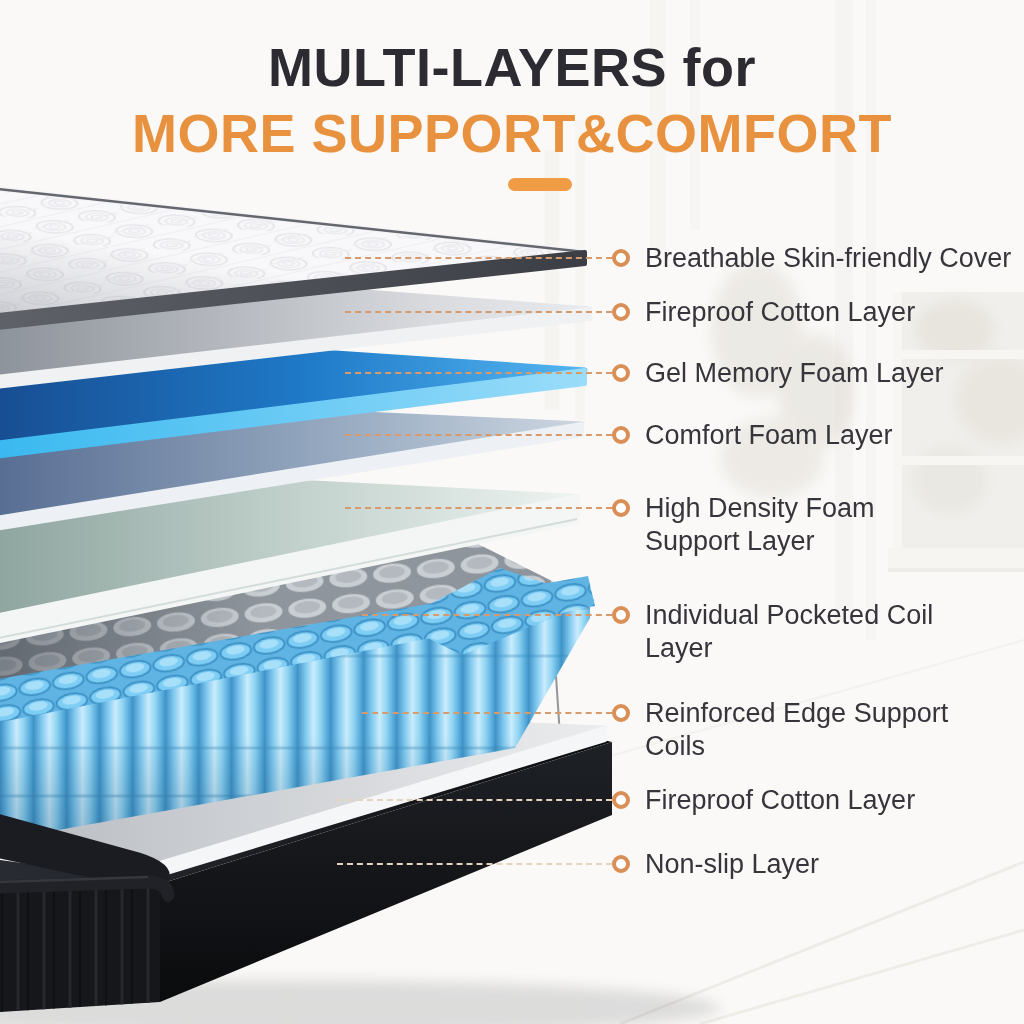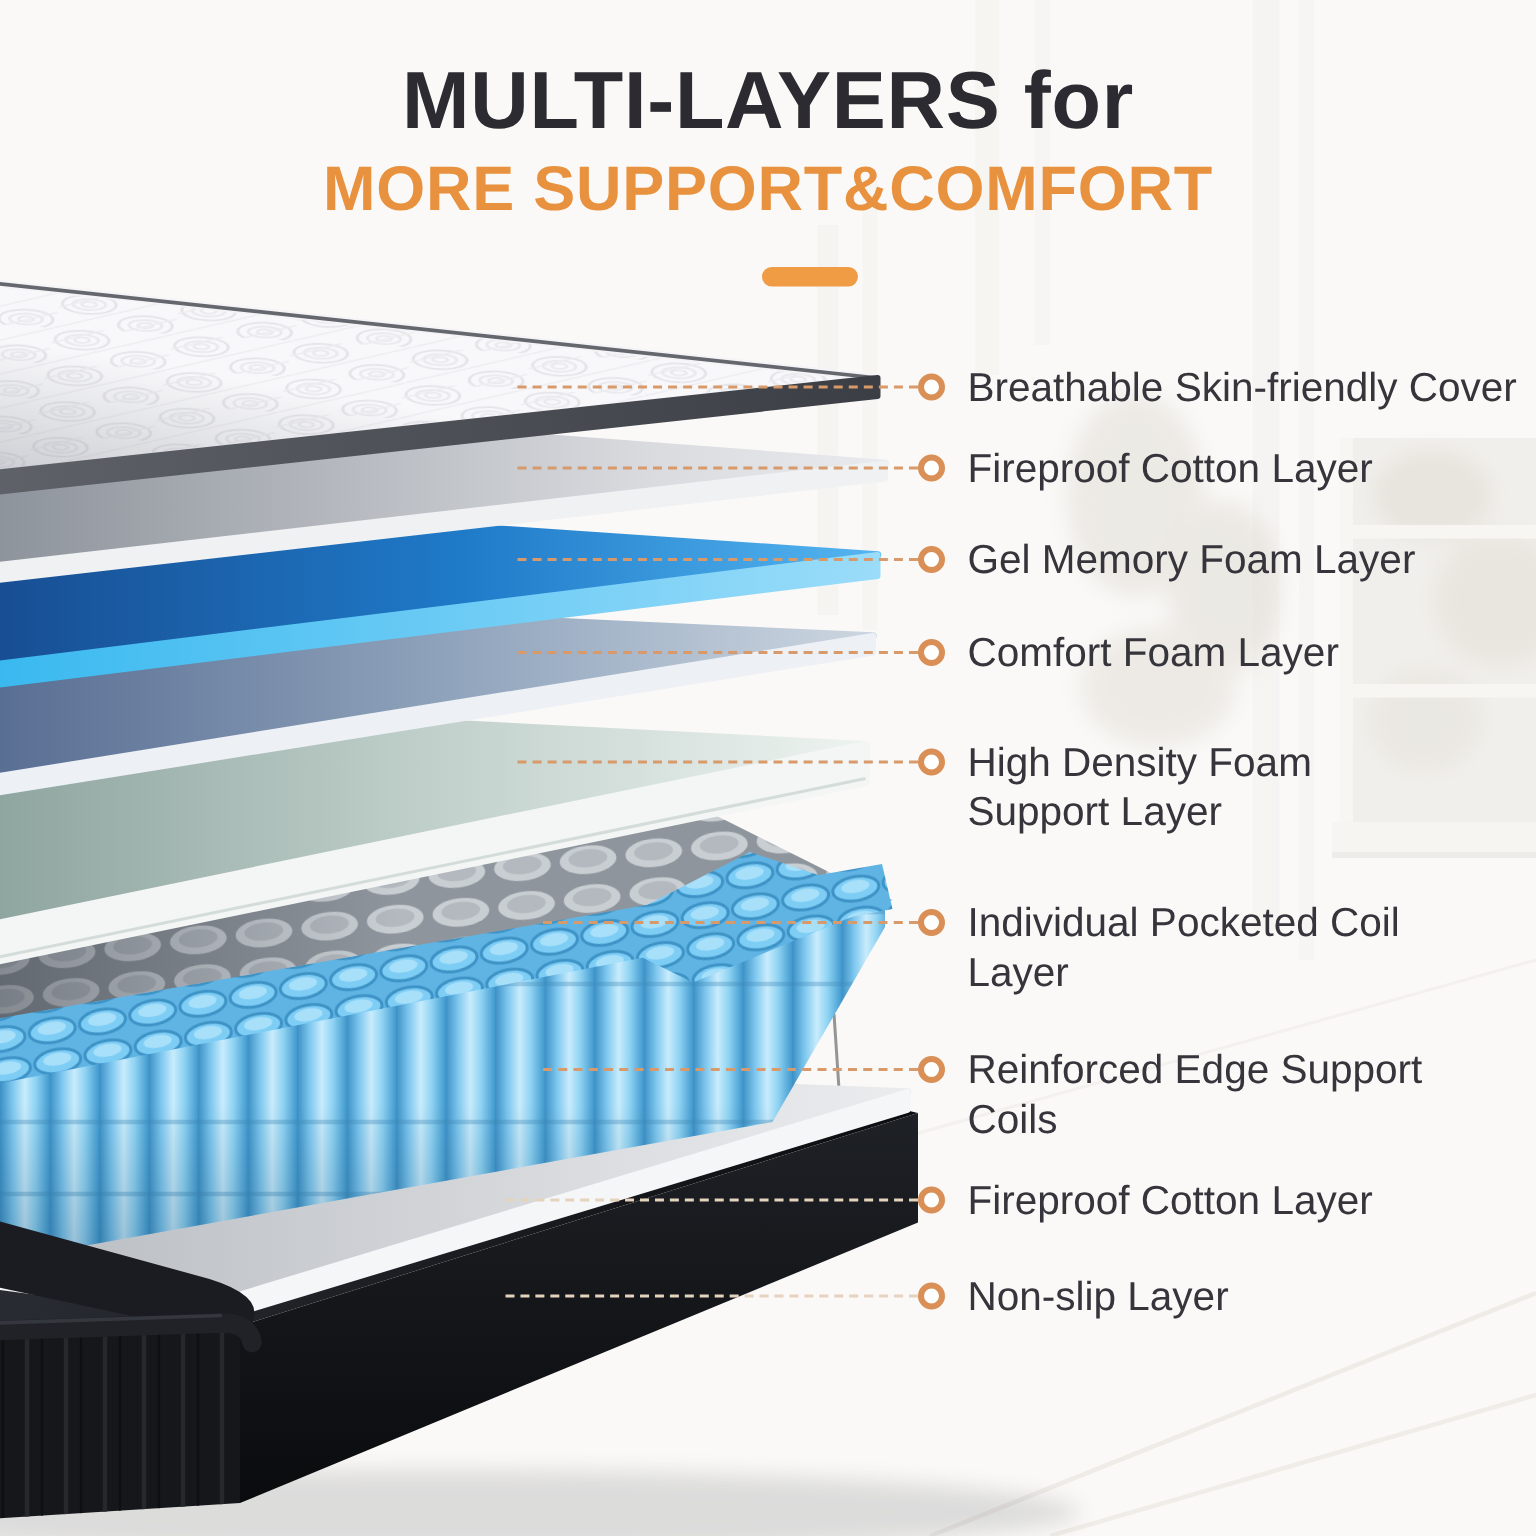--- a/index.html
+++ b/index.html
@@ -8,21 +8,21 @@
     background:#faf9f7;font-family:"Liberation Sans",sans-serif;
   }
   .scene{position:absolute;left:0;top:0;width:1024px;height:1024px;}
   .title-wrap{position:absolute;left:0;top:0;width:1024px;text-align:center;}
   .title-line1{
     position:absolute;left:0;right:0;top:36px;
     font-size:54px;font-weight:800;letter-spacing:.5px;color:#2b2b31;
   }
   .title-line2{
     position:absolute;left:0;right:0;top:102px;
-    font-size:42px;font-weight:800;letter-spacing:.5px;color:#e8923f;
+    font-size:54px;font-weight:800;letter-spacing:.5px;color:#e8923f;
   }
   .title-dash{
     position:absolute;left:508px;top:178px;width:64px;height:13px;
     border-radius:7px;background:#ef9c44;
   }
   .callout{position:absolute;}
   .lead{position:absolute;height:0;border-top:2px dashed #d89a6a;}
   .lead.light{border-top-color:#e6d3bd;}
   .ring{
     position:absolute;width:10px;height:10px;border:4px solid #d98f55;

